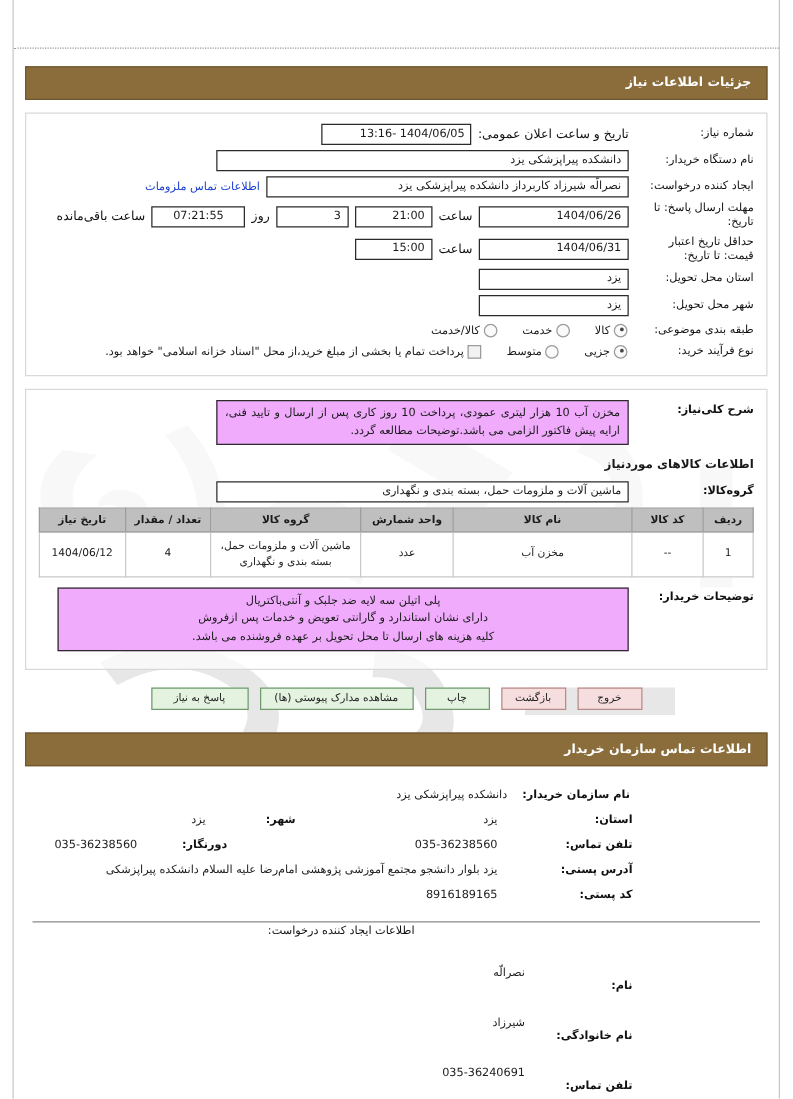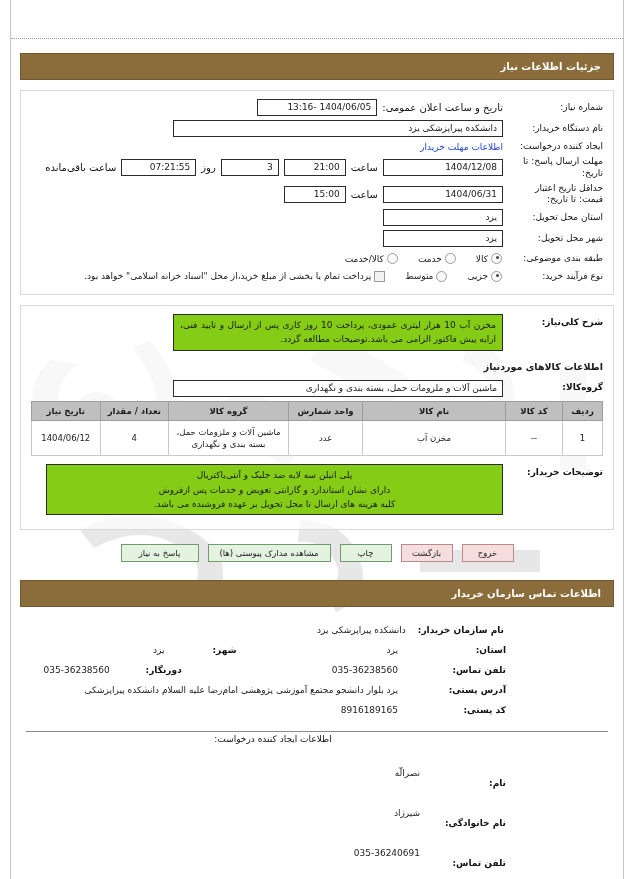--- a/index.html
+++ b/index.html
@@ -111,36 +111,36 @@
     text-align: right;
     box-sizing: border-box;
     overflow: hidden;
     white-space: nowrap;
   }
   .fbox.big { width: 310px; }
   .fbox.wide { width: 330px; }
   .fbox.mid  { width: 120px; padding-left: 37px; }
   .fbox.sm   { width: 58px; }
   .fbox.sm2  { width: 62px; }
-  .fbox.xs   { width: 75px; }
+  .fbox.xs   { width: 75px; text-align: center; }
   .inline-lab {
     font-size: 10px;
     white-space: nowrap;
     color: #111;
   }
   .link {
     color: #1a3fcc;
     font-size: 9px;
     white-space: nowrap;
     cursor: pointer;
   }
 
   .textbox {
     border: 1px solid #2b2b2b;
-    background: #84cc16;
+    background: #f0abfc;
     padding: 3px 6px;
     font-size: 9px;
     line-height: 1.6;
     text-align: justify;
     box-sizing: border-box;
     margin-left: 15px;
   }
 
   
   .optrow {
@@ -314,26 +314,27 @@
       <div class="fbox mid">1404/06/05 -13:16</div>
     </div>
 
     <div class="frow">
       <div class="flabel">نام دستگاه خریدار:</div>
       <div class="fbox wide">دانشکده پیراپزشکی یزد</div>
     </div>
 
     <div class="frow">
       <div class="flabel">ایجاد کننده درخواست:</div>
-      <div class="link">اطلاعات مهلت خریدار</div>
+      <div class="fbox" style="width:290px">نصرالّه  شیرزاد کاربرداز دانشکده پیراپزشکی یزد</div>
+      <div class="link">اطلاعات تماس ملزومات</div>
     </div>
 
     <div class="frow">
       <div class="flabel">مهلت ارسال پاسخ: تا تاریخ:</div>
-      <div class="fbox mid">1404/12/08</div>
+      <div class="fbox mid">1404/06/26</div>
       <div class="inline-lab">ساعت</div>
       <div class="fbox sm2">21:00</div>
       <div class="fbox sm">3</div>
       <div class="inline-lab">روز</div>
       <div class="fbox xs">07:21:55</div>
       <div class="inline-lab">ساعت باقی‌مانده</div>
     </div>
 
     <div class="frow">
       <div class="flabel">حداقل تاریخ اعتبار قیمت: تا تاریخ:</div>

